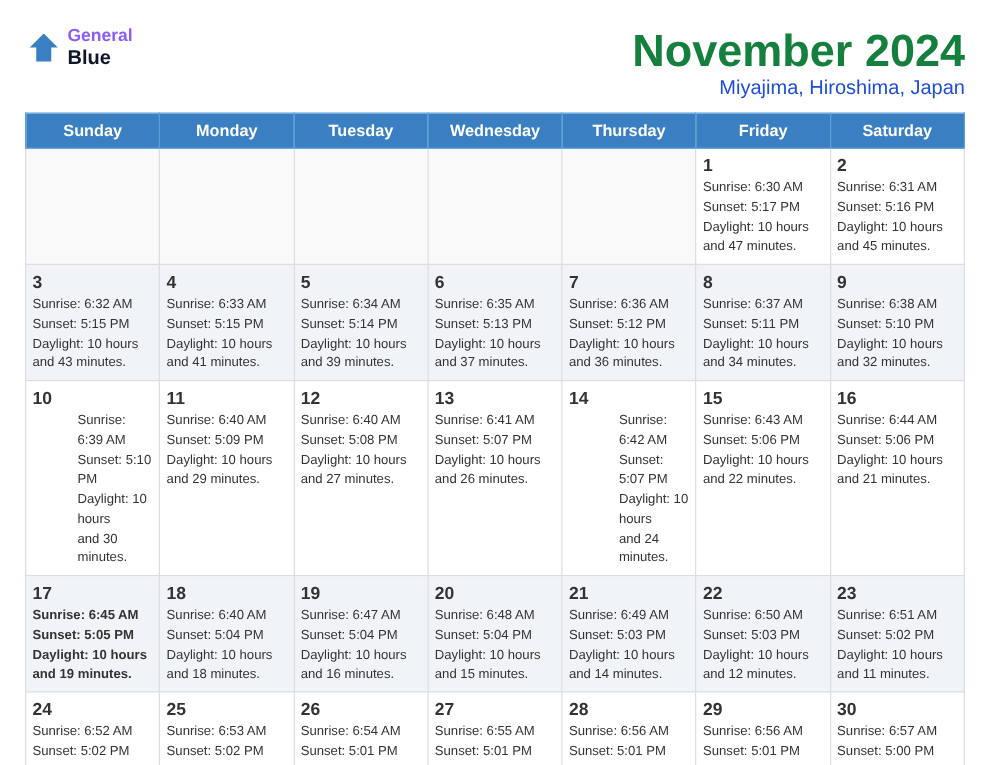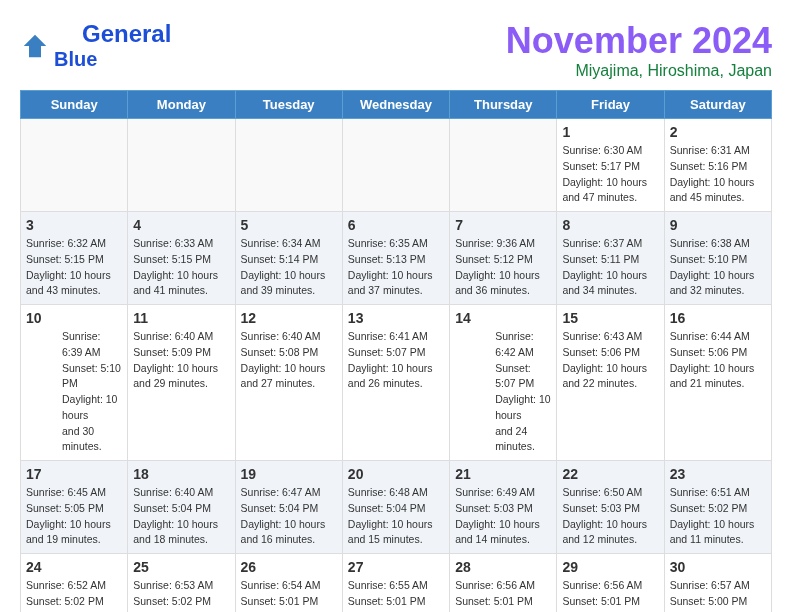--- a/index.html
+++ b/index.html
@@ -15,45 +15,44 @@
       align-items: flex-start;
       justify-content: space-between;
       margin-bottom: 10px;
     }
     .logo {
       display: flex;
       align-items: center;
       gap: 4px;
     }
     .logo-text-general {
-      font-size: 24px;
+      font-size: 14px;
       font-weight: bold;
-      color: #1d4ed8;
-      margin-left: 28px;
+      color: #8b5cf6;
     }
     .logo-text-blue {
-      font-size: 20px;
+      font-size: 16px;
       font-weight: bold;
-      color: #1d4ed8;
+      color: #0f172a;
     }
     .logo-icon {
       width: 30px;
       height: 30px;
     }
     .title-section {
       text-align: right;
     }
     .month-title {
       font-size: 36px;
       font-weight: bold;
-      color: #8b5cf6;
+      color: #15803d;
     }
     .location-title {
       font-size: 16px;
-      color: #15803d;
+      color: #1d4ed8;
     }
     table {
       width: 100%;
       border-collapse: collapse;
       table-layout: fixed;
     }
     th {
       background-color: #3a7fc1;
       color: white;
       padding: 6px 4px;
@@ -166,21 +165,21 @@
         </td>
         <td class="alt-row">
           <span class="day-number">6</span>
           <div class="day-info" style="white-space: pre-line;">Sunrise: 6:35 AM
 Sunset: 5:13 PM
 Daylight: 10 hours
 and 37 minutes.</div>
         </td>
         <td class="alt-row">
           <span class="day-number">7</span>
-          <div class="day-info" style="white-space: pre-line;">Sunrise: 9:36 AM
+          <div class="day-info" style="white-space: pre-line;">Sunrise: 6:36 AM
 Sunset: 5:12 PM
 Daylight: 10 hours
 and 36 minutes.</div>
         </td>
         <td class="alt-row">
           <span class="day-number">8</span>
           <div class="day-info" style="white-space: pre-line;">Sunrise: 6:37 AM
 Sunset: 5:11 PM
 Daylight: 10 hours
 and 34 minutes.</div>
@@ -240,21 +239,21 @@
           <span class="day-number">16</span>
           <div class="day-info" style="white-space: pre-line;">Sunrise: 6:44 AM
 Sunset: 5:06 PM
 Daylight: 10 hours
 and 21 minutes.</div>
         </td>
       </tr>
       <tr>
         <td class="alt-row">
           <span class="day-number">17</span>
-          <div class="day-info" style="white-space: pre-line;">Sunrise: 6:45 AM
+          <div class="day-info" style="white-space: pre-line; font-weight: bold;">Sunrise: 6:45 AM
 Sunset: 5:05 PM
 Daylight: 10 hours
 and 19 minutes.</div>
         </td>
         <td class="alt-row">
           <span class="day-number">18</span>
           <div class="day-info" style="white-space: pre-line;">Sunrise: 6:40 AM
 Sunset: 5:04 PM
 Daylight: 10 hours
 and 18 minutes.</div>

